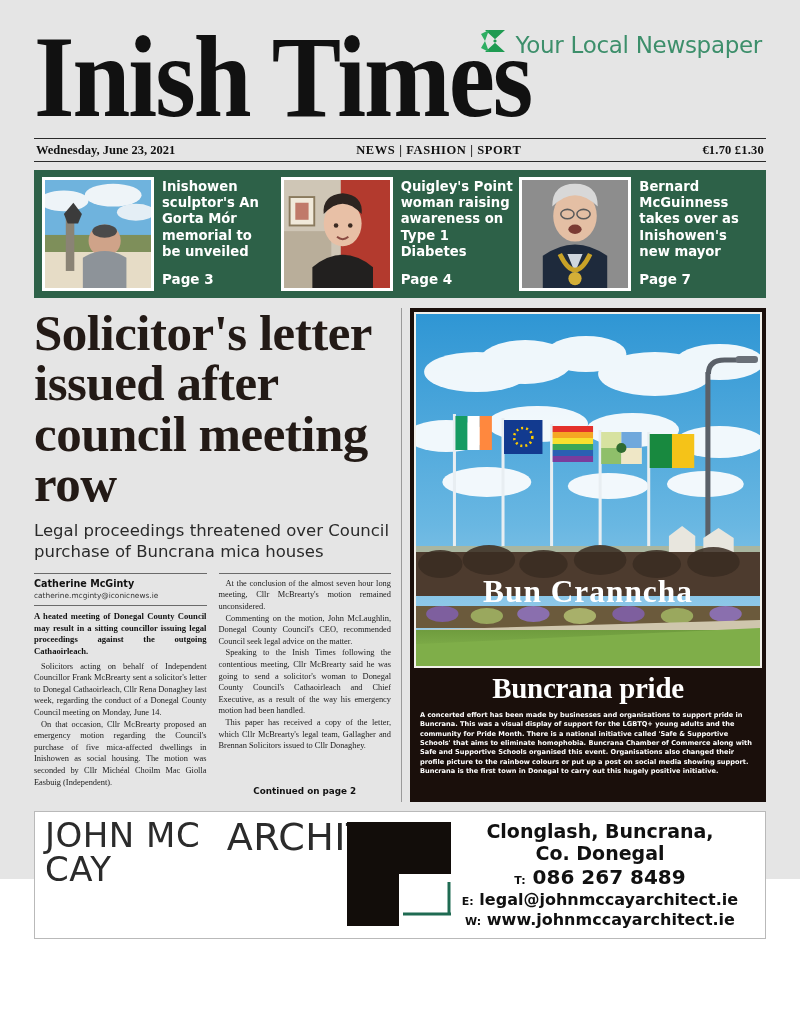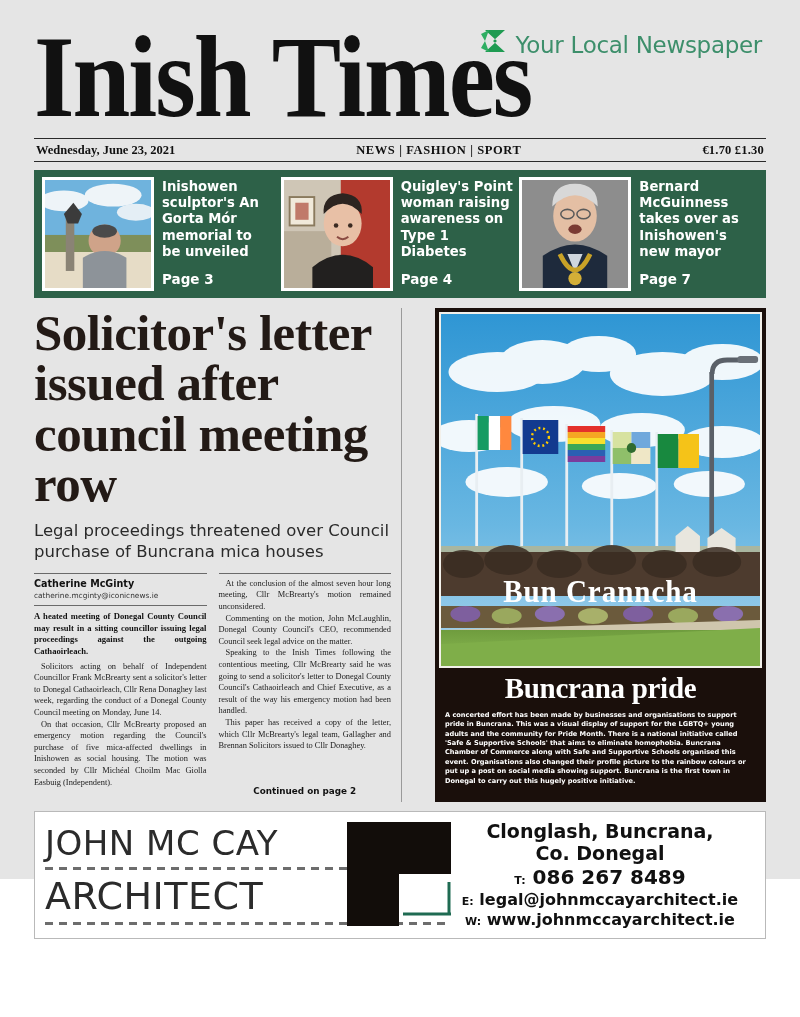--- a/index.html
+++ b/index.html
@@ -211,21 +211,20 @@
   }
 
   
   .lead-right {
     flex: 1 1 auto;
     background: #1a0f0b;
     padding: 4px;
     box-sizing: border-box;
     display: flex;
     flex-direction: column;
-    margin-left: 25px;
   }
   .photo-frame {
     border: 2px solid #f2f0ea;
     flex: 0 0 352px;
     position: relative;
     overflow: hidden;
     background: #49a6d8;
   }
   .photo-frame svg { display: block; width: 100%; height: 100%; }
   .photo-kicker {
@@ -254,22 +253,22 @@
     height: 128px;
     box-sizing: border-box;
     display: flex;
     background: #ffffff;
     padding: 6px 10px;
   }
   .ad-left {
     flex: 0 0 400px;
     position: relative;
     display: flex;
-    flex-direction: column;
-    justify-content: flex-end;
+    flex-direction: row;
+    justify-content: space-between;
   }
   .ad-name, .ad-role {
     font-family: "DejaVu Sans", sans-serif;
     font-size: 34px;
     color: #2b2b2b;
     letter-spacing: 0.5px;
     line-height: 1;
     font-weight: 400;
   }
   .ad-role { font-size: 38px; }
@@ -419,21 +418,21 @@
           <div class="byline-rule"></div>
           <p class="body-lead">A heated meeting of Donegal County Council may result in a sitting councillor issuing legal proceedings against the outgoing Cathaoirleach.</p>
           <p class="body-p">Solicitors acting on behalf of Independent Councillor Frank McBrearty sent a solicitor's letter to Donegal Cathaoirleach, Cllr Rena Donaghey last week, regarding the conduct of a Donegal County Council meeting on Monday, June 14.</p>
           <p class="body-p">On that occasion, Cllr McBrearty proposed an emergency motion regarding the Council's purchase of five mica-affected dwellings in Inishowen as social housing. The motion was seconded by Cllr Michéal Choilm Mac Giolla Easbuig (Independent).</p>
         </div>
 
         <div class="col">
           <div class="col-rule-top"></div>
           <p class="body-p">At the conclusion of the almost seven hour long meeting, Cllr McBrearty's motion remained unconsidered.</p>
           <p class="body-p">Commenting on the motion, John McLaughlin, Donegal County Council's CEO, recommended Council seek legal advice on the matter.</p>
-          <p class="body-p">Speaking to the Inish Times following the contentious meeting, Cllr McBrearty said he was going to send a solicitor's letter to Donegal County Council's Cathaoirleach and Chief Executive, as a result of the way his emergency motion had been handled.</p>
+          <p class="body-p">Speaking to the Inish Times following the contentious meeting, Cllr McBrearty said he was going to send a solicitor's woman to Donegal County Council's Cathaoirleach and Chief Executive, as a result of the way his emergency motion had been handled.</p>
           <p class="body-p">This paper has received a copy of the letter, which Cllr McBrearty's legal team, Gallagher and Brennan Solicitors issued to Cllr Donaghey.</p>
           <div class="continued">Continued on page 2</div>
         </div>
       </div>
     </div>
 
     <div class="lead-right">
       <div class="photo-frame">
         <svg viewBox="0 0 340 352" preserveAspectRatio="none">
           <defs>

